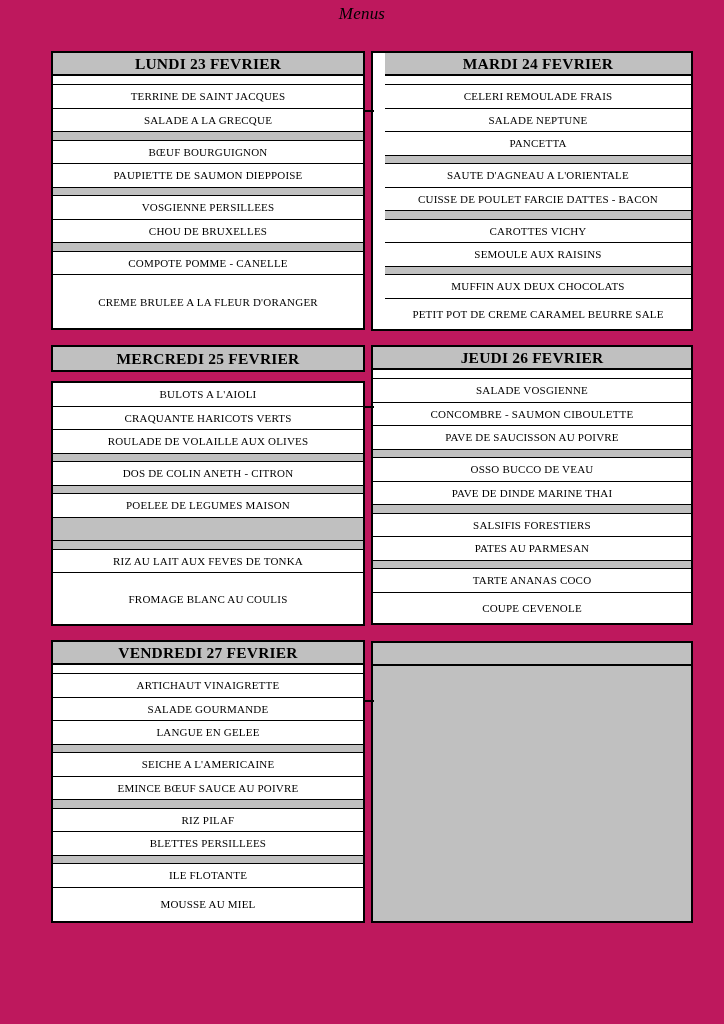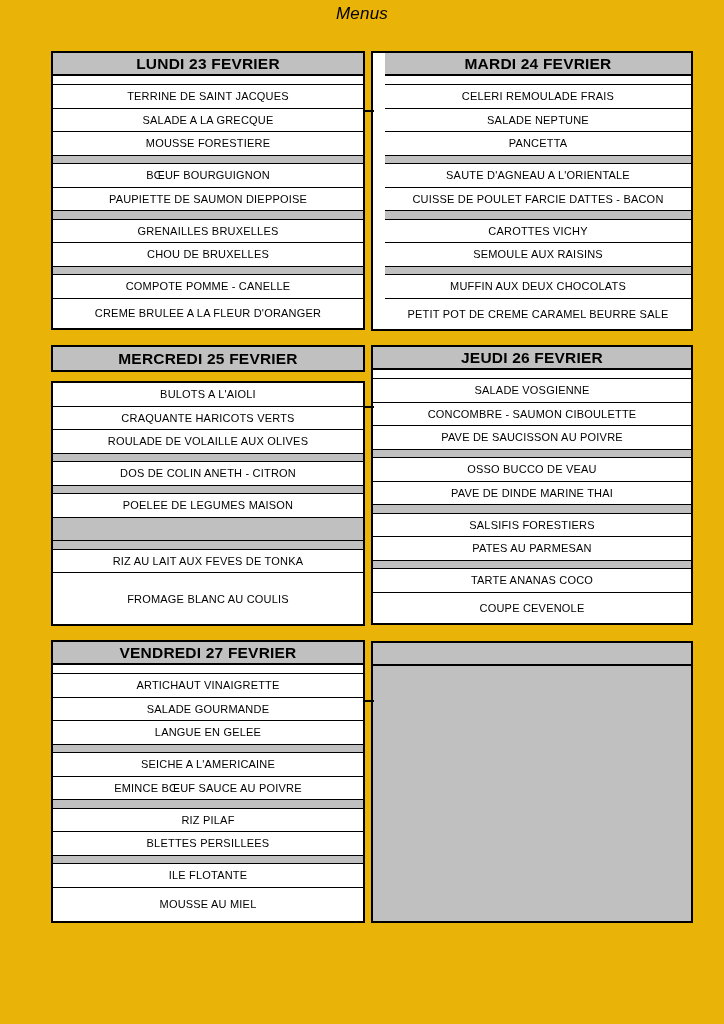--- a/index.html
+++ b/index.html
@@ -1,17 +1,17 @@
 <!DOCTYPE html>
 <html><head>
 <meta charset="utf-8">
 <style>
   html,body{margin:0;padding:0;background:#ffffff;}
-  .page{position:relative;width:724px;height:1024px;background:#eab308;
-        font-family:Liberation Sans, sans-serif;color:#000;overflow:hidden;}
+  .page{position:relative;width:724px;height:1024px;background:#be185d;
+        font-family:Liberation Serif, serif;color:#000;overflow:hidden;}
   .title{position:absolute;top:4px;left:0;width:724px;text-align:center;
          font-style:italic;font-size:17px;letter-spacing:.2px;}
   .panel{position:absolute;background:#fff;border:2.5px solid #000;
          box-sizing:border-box;display:flex;flex-direction:column;overflow:hidden;}
   .hdr{height:21px;flex:0 0 21px;background:#c0c0c0;border-bottom:2px solid #000;
        display:flex;align-items:center;justify-content:center;
        font-weight:bold;font-size:15.5px;letter-spacing:.2px;}
   .blank{height:8px;flex:0 0 8px;border-bottom:1.5px solid #000;background:#fff;}
   .item{height:22.5px;flex:0 0 22.5px;border-bottom:1.5px solid #000;background:#fff;
         display:flex;align-items:center;justify-content:center;
@@ -42,26 +42,25 @@
 
 <div class="page">
 
   <div class="title">Menus</div>
 
   <div class="panel" id="panel-monday">
     <div class="hdr">LUNDI 23 FEVRIER</div>
     <div class="blank"></div>
     <div class="item">TERRINE DE SAINT JACQUES</div>
     <div class="item">SALADE A LA GRECQUE</div>
-    <div class="item">MOUSSE FORESTIERE</div>
     <div class="spacer"></div>
     <div class="item">BŒUF BOURGUIGNON</div>
     <div class="item">PAUPIETTE DE SAUMON DIEPPOISE</div>
     <div class="spacer"></div>
-    <div class="item">GRENAILLES BRUXELLES</div>
+    <div class="item">VOSGIENNE PERSILLEES</div>
     <div class="item">CHOU DE BRUXELLES</div>
     <div class="spacer"></div>
     <div class="item">COMPOTE POMME - CANELLE</div>
     <div class="item last">CREME BRULEE A LA FLEUR D'ORANGER</div>
   </div>
 
   <div class="panel" id="panel-tuesday">
     <div class="hdr">MARDI 24 FEVRIER</div>
     <div class="blank"></div>
     <div class="item">CELERI REMOULADE FRAIS</div>

